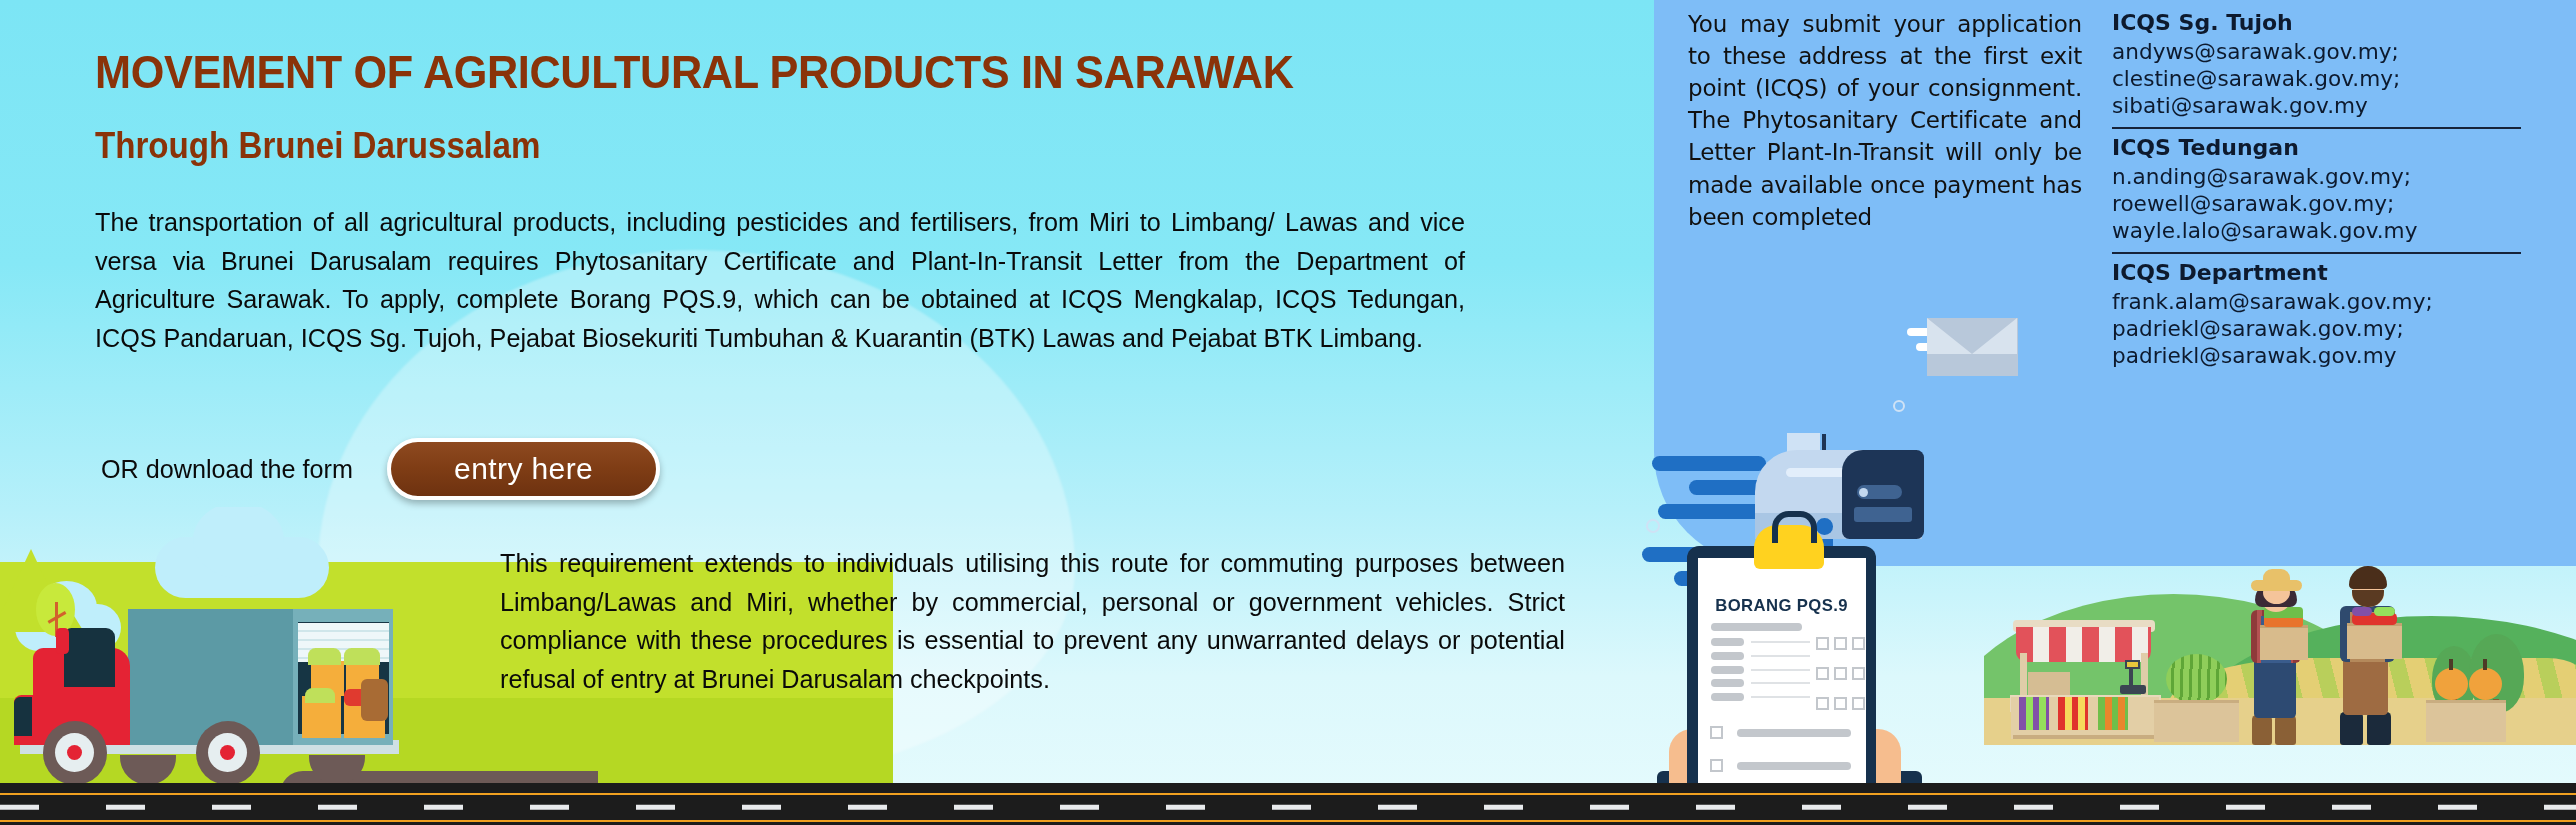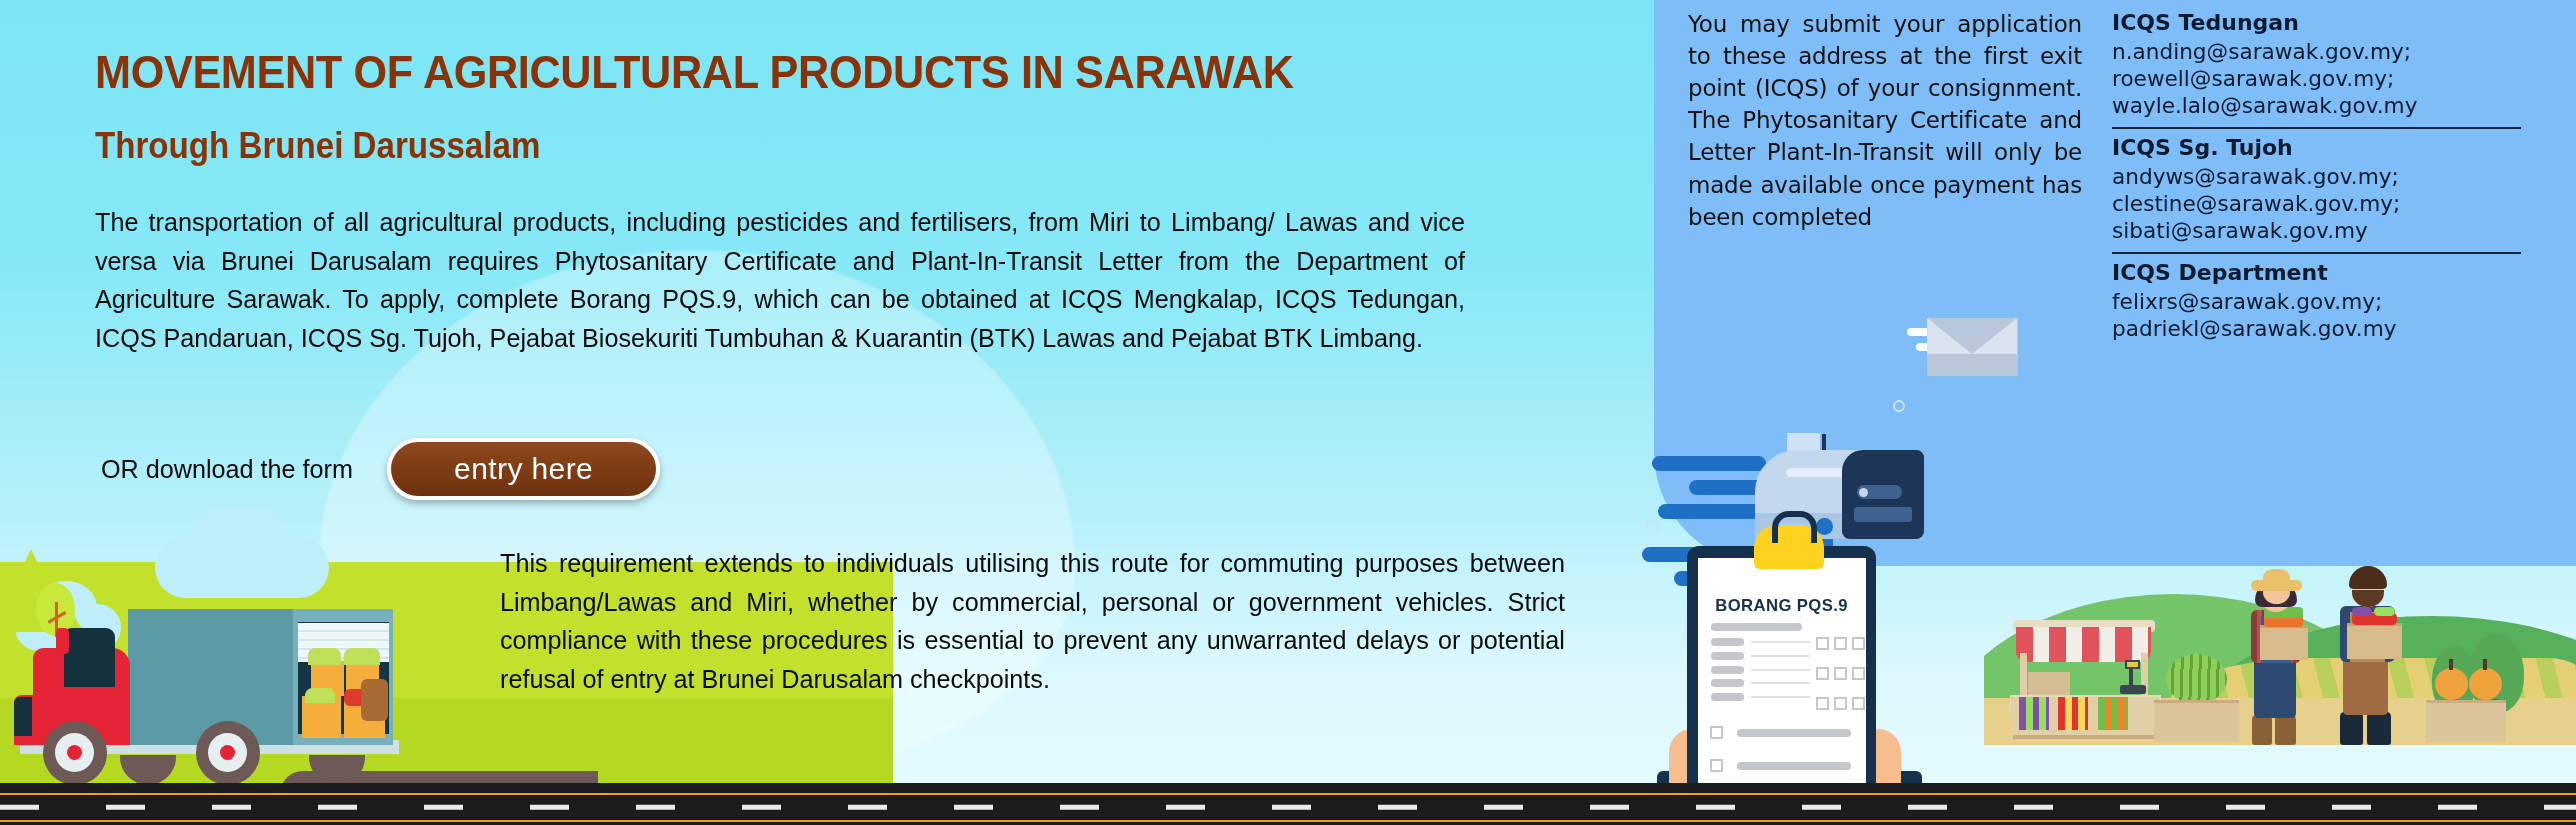--- a/index.html
+++ b/index.html
@@ -273,36 +273,37 @@
 </div>
 
 <div class="blue-panel"></div>
 <div class="blue-panel-inner">
 
   <div class="submit-text">You may submit your application to these address at the first exit point (ICQS) of your consignment. The Phytosanitary Certificate and Letter Plant-In-Transit will only be made available once payment has been completed</div>
 
   <div class="icqs-col">
 
     <div class="icqs-block">
+      <div class="icqs-title">ICQS Sg. Tujoh</div>
+      <div class="icqs-email">andyws@sarawak.gov.my;</div>
+      <div class="icqs-email">clestine@sarawak.gov.my;</div>
+      <div class="icqs-email">sibati@sarawak.gov.my</div>
+    </div>
+
+    <div class="icqs-block">
       <div class="icqs-title">ICQS Tedungan</div>
       <div class="icqs-email">n.anding@sarawak.gov.my;</div>
       <div class="icqs-email">roewell@sarawak.gov.my;</div>
       <div class="icqs-email">wayle.lalo@sarawak.gov.my</div>
     </div>
 
     <div class="icqs-block">
-      <div class="icqs-title">ICQS Sg. Tujoh</div>
-      <div class="icqs-email">andyws@sarawak.gov.my;</div>
-      <div class="icqs-email">clestine@sarawak.gov.my;</div>
-      <div class="icqs-email">sibati@sarawak.gov.my</div>
-    </div>
-
-    <div class="icqs-block">
       <div class="icqs-title">ICQS Department</div>
-      <div class="icqs-email">felixrs@sarawak.gov.my;</div>
+      <div class="icqs-email">frank.alam@sarawak.gov.my;</div>
+      <div class="icqs-email">padriekl@sarawak.gov.my;</div>
       <div class="icqs-email">padriekl@sarawak.gov.my</div>
     </div>
 
 
   </div>
 </div>
 
 <div class="scene-mail">
   <div class="mb-speed" style="left:-13.6px; bottom:318px; width:114px;"></div>
   <div class="mb-speed" style="left:23px; bottom:294px; width:83px;"></div>

